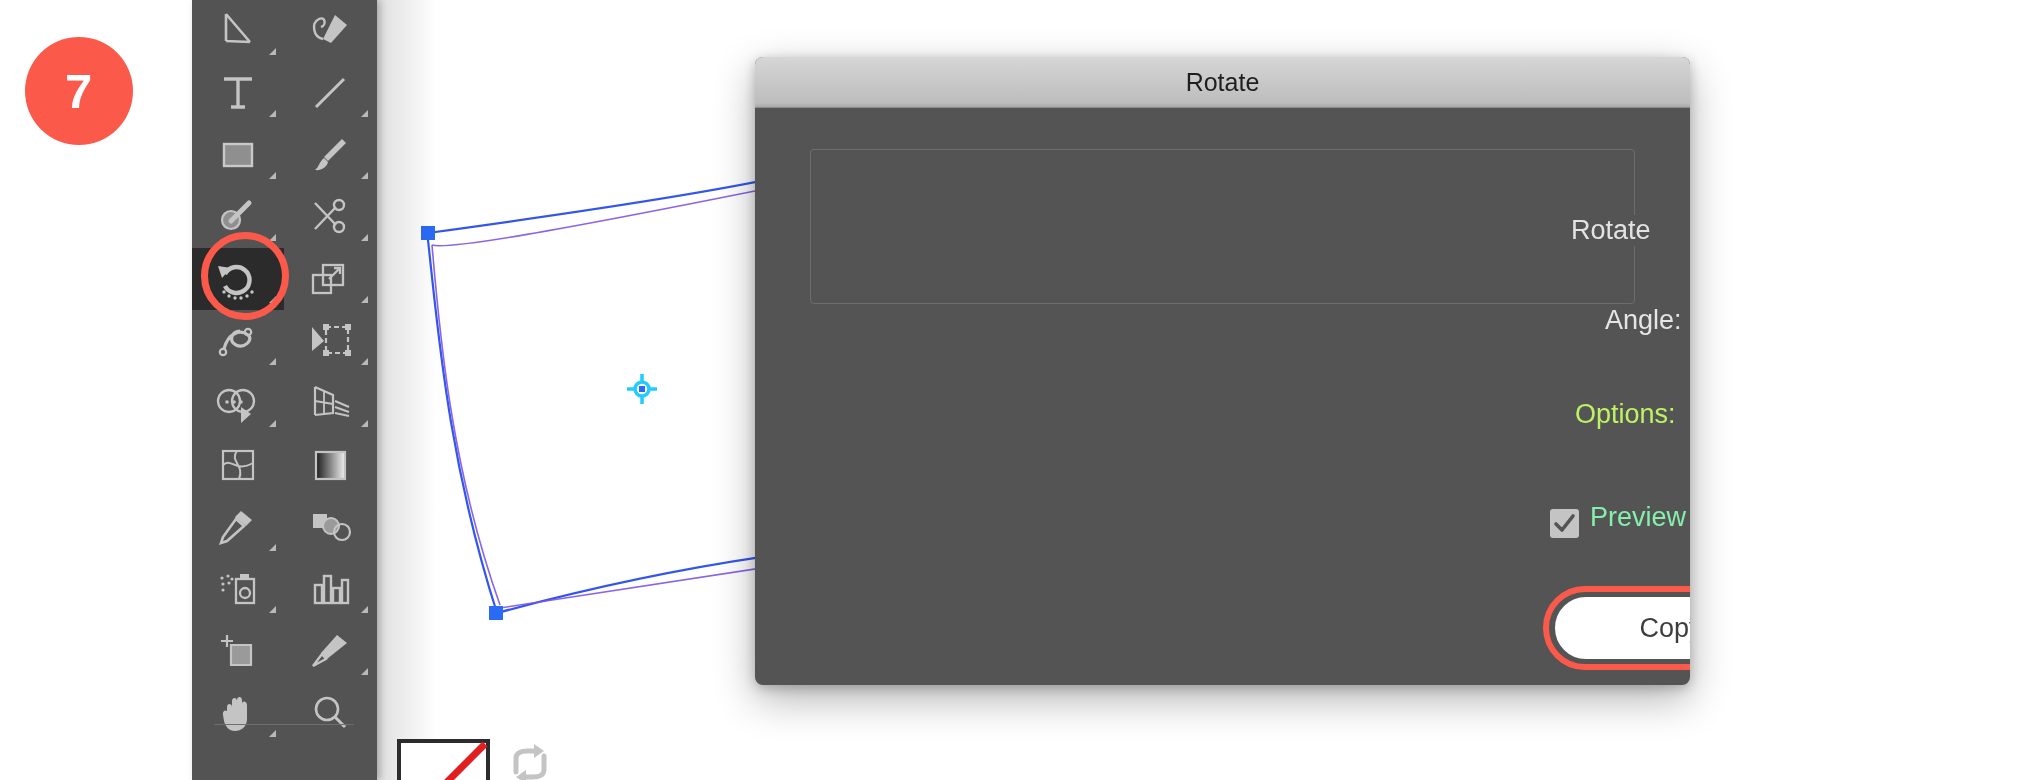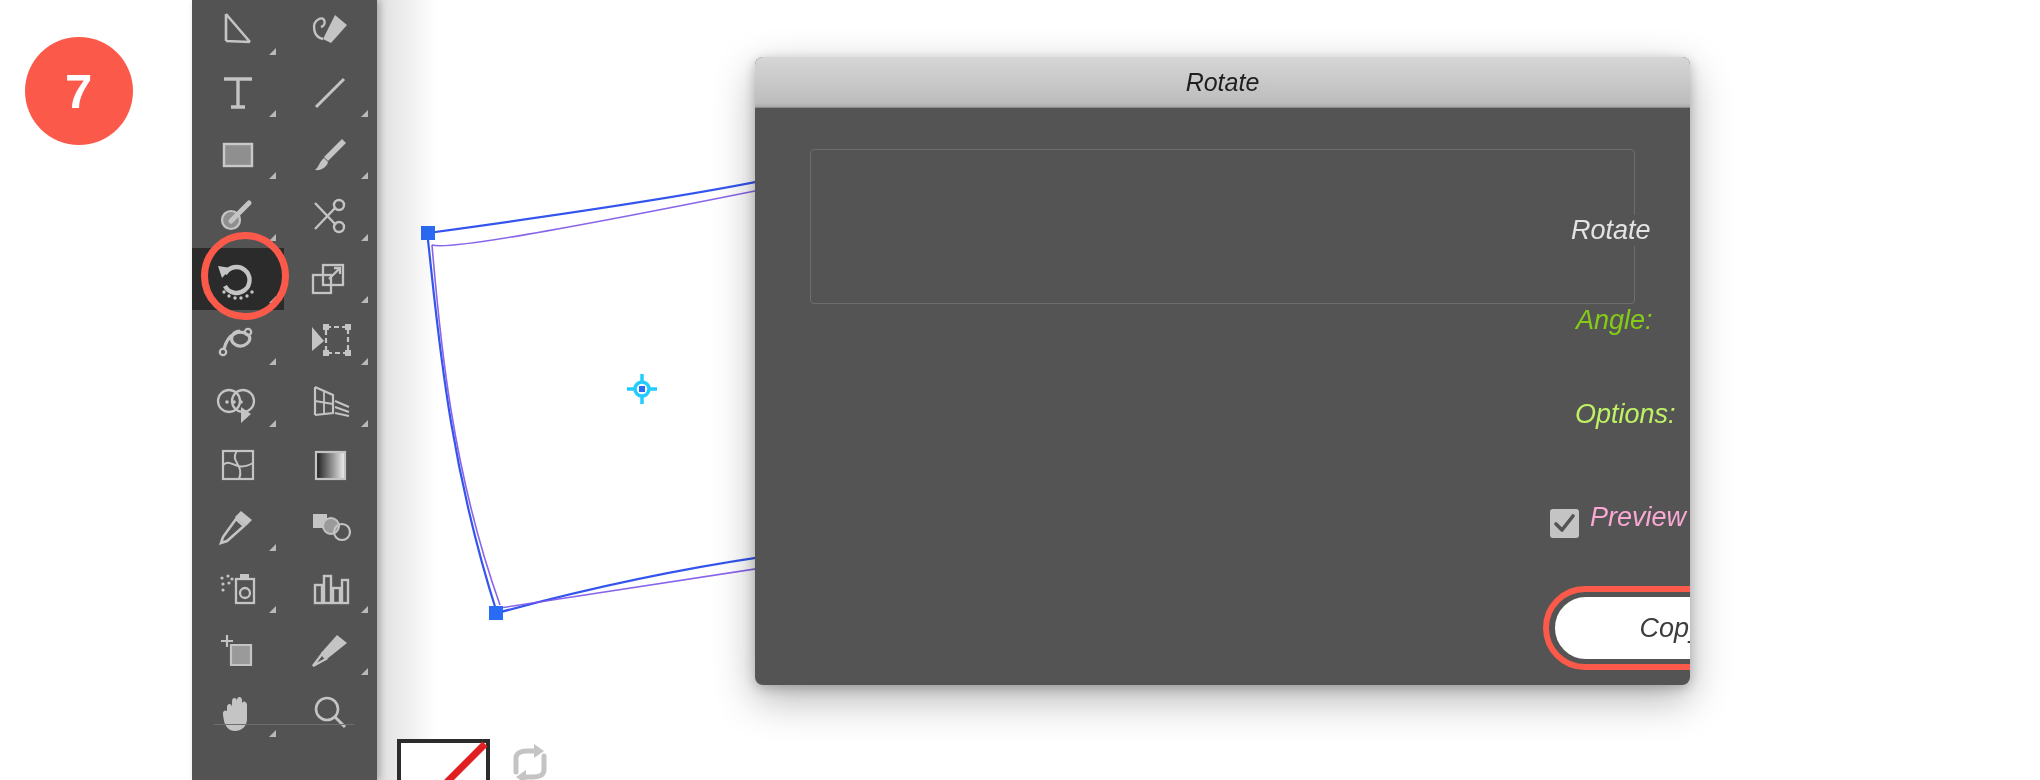--- a/index.html
+++ b/index.html
@@ -135,21 +135,20 @@
 
   
   #rotate-dialog {
     position: absolute;
     left: 755px; top: 57px;
     width: 935px; height: 628px;
     border-radius: 8px;
     background: #545454;
     box-shadow: 0 14px 42px rgba(0,0,0,0.30), 0 3px 12px rgba(0,0,0,0.22);
     overflow: hidden;
-    font-style: italic;
   }
   #dialog-titlebar {
     height: 51px;
     width: 100%;
     background: linear-gradient(to bottom, #d6d6d6 0%, #c9c9c9 48%, #bdbdbd 92%, #a9a9a9 100%);
     border-bottom: 1px solid #8d8d8d;
     display: flex;
     align-items: center;
     justify-content: center;
     box-sizing: border-box;
@@ -179,23 +178,23 @@
     background: #545454;
     padding: 0 10px;
     font-size: 27px;
     color: #e3e3e3;
     font-family: "Liberation Sans", sans-serif;
   }
 
   
   #angle-label {
     position: absolute;
-    left: 821px; top: 248px;
+    left: 850px; top: 248px;
     font-size: 27px;
-    color: #84cc16;
+    color: #e5e5e5;
     font-family: "Liberation Sans", sans-serif;
   }
 
   
   #options-label {
     position: absolute;
     left: 820px; top: 342px;
     font-size: 27px;
     color: #bef264;
     font-family: "Liberation Sans", sans-serif;
@@ -206,21 +205,21 @@
     position: absolute;
     left: 795px; top: 452px;
     width: 29px; height: 29px;
     background: #c4c4c4;
     border-radius: 3px;
   }
   #lbl-preview {
     position: absolute;
     left: 835px; top: 445px;
     font-size: 27px;
-    color: #f9a8d4;
+    color: #86efac;
     font-family: "Liberation Sans", sans-serif;
   }
 
   
   .dlg-btn {
     position: absolute;
     height: 62px;
     border-radius: 31px;
     box-sizing: border-box;
     display: flex;

